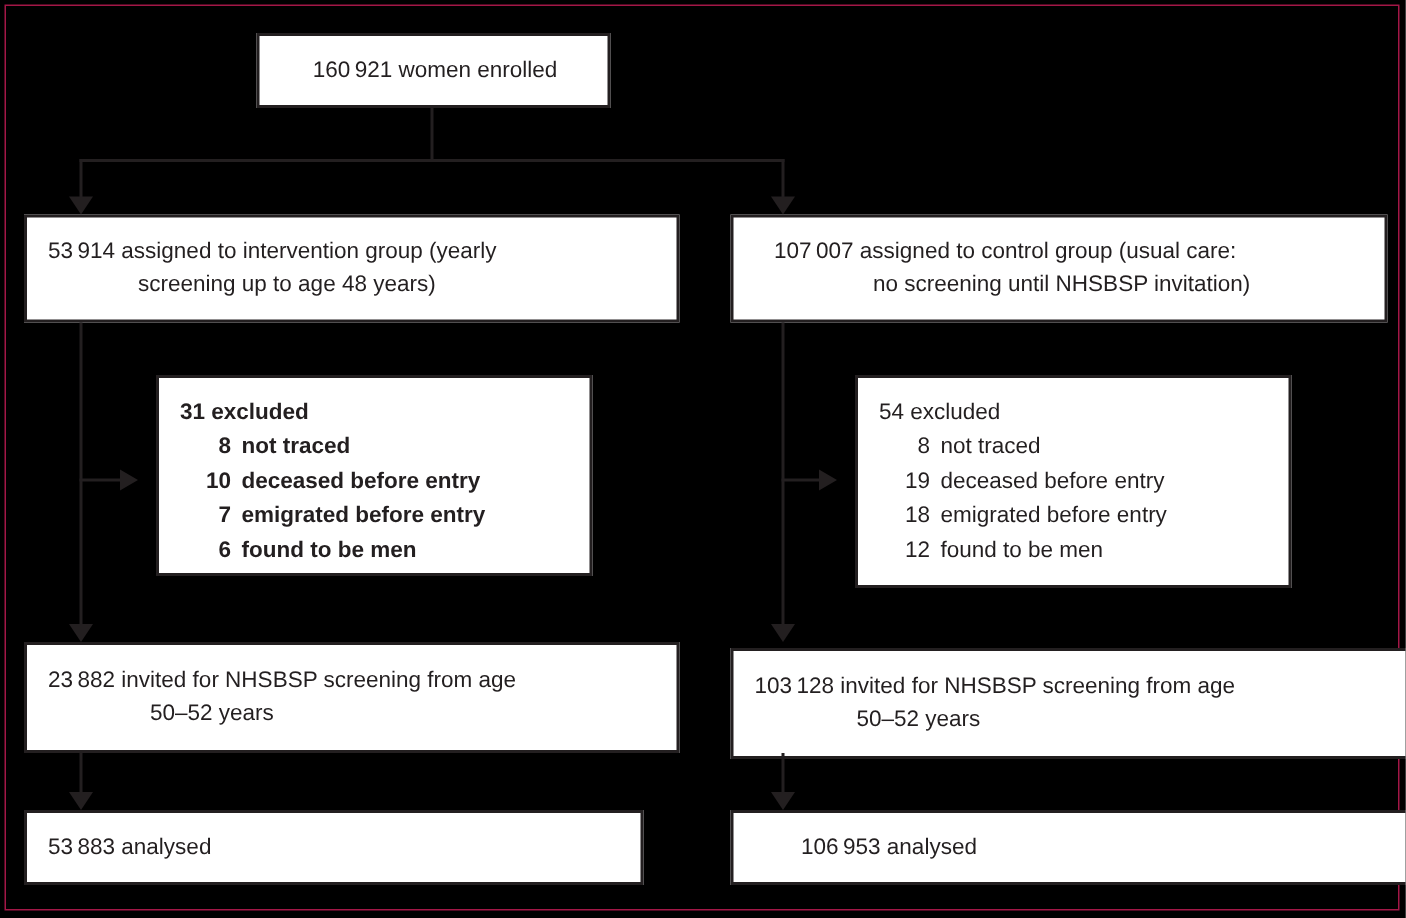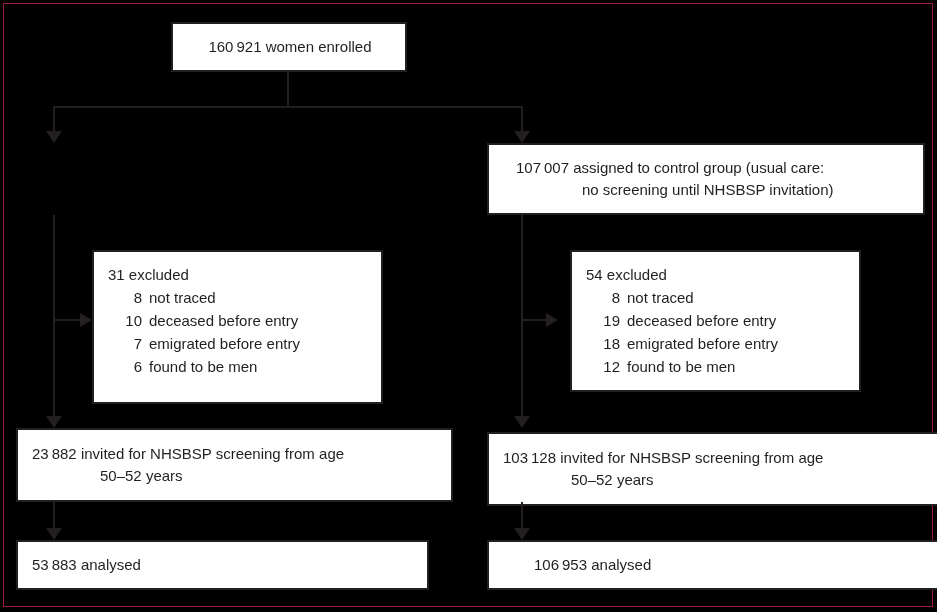--- a/index.html
+++ b/index.html
@@ -56,37 +56,41 @@
   .arr-right{
     position:absolute;width:0;height:0;
     border-top:7px solid transparent;
     border-bottom:7px solid transparent;
     border-left:12px solid var(--ink);
   }
   
   #b-top   {left:171px;top:22px; width:236px;height:50px;}
   #b-int   {left:16px; top:143px;width:437px;height:72px;}
   #b-ctl   {left:487px;top:143px;width:438px;height:72px;padding-left:27px;}
-  #b-exc-l {left:92px; top:250px;width:291px;height:154px;}
+  #b-exc-l {left:104px; top:250px;width:291px;height:134px;font-weight:bold;}
   #b-exc-r {left:570px;top:250px;width:291px;height:142px;}
   #b-inv-l {left:16px; top:428px;width:437px;height:74px;}
   #b-inv-r {left:487px;top:432px;width:478px;height:74px;justify-content:center;}
   #b-ana-l {left:16px; top:540px;width:413px;height:50px;}
   #b-ana-r {left:487px;top:540px;width:458px;height:50px;padding-left:45px;}
 </style>
 </head>
 <body>
 
 <div class="canvas">
   <div class="frame"></div>
 
   <div class="box center" id="b-top">
     <div class="ln">160 921 women enrolled</div>
   </div>
 
+  <div class="box" id="b-int">
+    <div class="ln">53 914 assigned to intervention group (yearly</div>
+    <div class="ln indent-60">screening up to age 48 years)</div>
+  </div>
 
   <div class="box" id="b-ctl">
     <div class="ln">107 007 assigned to control group (usual care:</div>
     <div class="ln indent-66">no screening until NHSBSP invitation)</div>
   </div>
 
   <div class="box excl" id="b-exc-l">
     <div class="ln">31 excluded</div>
     <div class="item">
       <span class="num">8</span>

